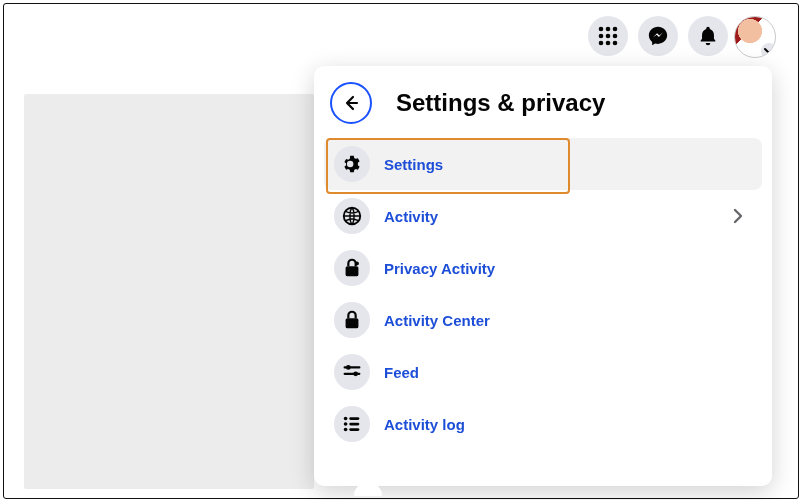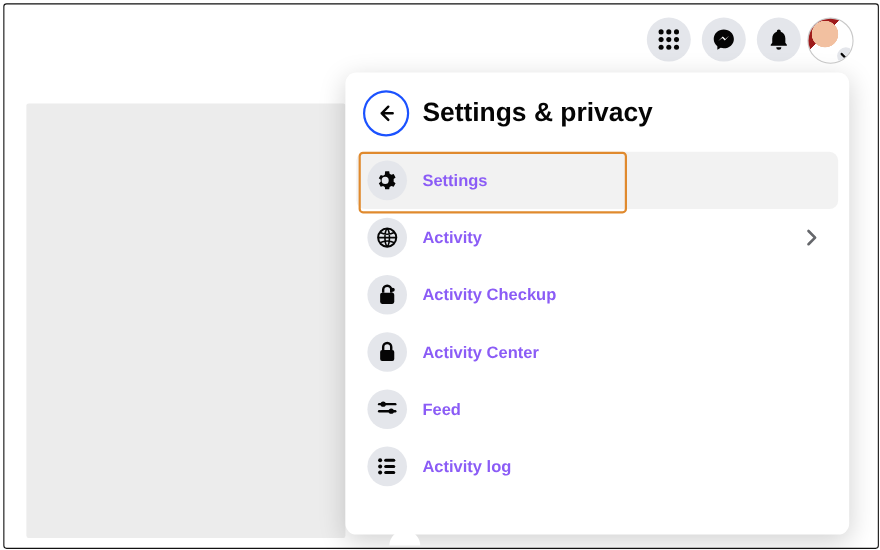--- a/index.html
+++ b/index.html
@@ -7,29 +7,29 @@
   
   .header-icons{position:absolute;top:12px;right:70px;display:flex;gap:10px;align-items:center}
   .circ-btn{width:40px;height:40px;border-radius:50%;background:#e4e6eb;display:flex;align-items:center;justify-content:center}
   .avatar-btn{position:absolute;top:12px;right:22px;width:40px;height:40px;border-radius:50%;background:#fff;border:1px solid #c9c9c9;overflow:hidden}
   .avatar-arc{position:absolute;top:-6px;left:-15px;width:50px;height:50px;border-radius:50%;background:radial-gradient(circle at 60% 40%,#f2c0a0 0 28%,transparent 29%),linear-gradient(135deg,#9e1b1b 50%,transparent 50%)}
   .avatar-chevron{position:absolute;bottom:-2px;right:-2px;width:16px;height:16px;border-radius:50%;background:#e4e6eb;display:flex;align-items:center;justify-content:center}
   
   .left-pane{position:absolute;left:20px;top:90px;width:290px;height:395px;background:#ececec;border-radius:2px}
   
   .card{position:absolute;left:310px;top:62px;width:458px;height:420px;background:#fff;border-radius:10px;box-shadow:0 6px 24px rgba(0,0,0,.18);padding:14px 10px 8px 10px;box-sizing:border-box}
-  .card-header{display:flex;align-items:center;gap:12px;padding:2px 6px 14px 6px}
+  .card-header{display:flex;align-items:center;gap:24px;padding:2px 6px 14px 6px}
   .back-btn{width:38px;height:38px;border-radius:50%;border:2px solid #1b52ff;display:flex;align-items:center;justify-content:center;background:#fff}
   .title{font-size:24px;font-weight:800;color:#050505}
   .menu{display:flex;flex-direction:column;gap:0}
   .item{display:flex;align-items:center;gap:14px;height:52px;padding:0 10px;border-radius:8px;position:relative}
   .item.selected{background:#f2f2f2}
   .highlight{position:absolute;left:2px;top:0;width:240px;height:52px;border:2px solid #e08a2e;border-radius:4px;pointer-events:none}
   .item-icon{width:36px;height:36px;border-radius:50%;background:#e4e6eb;display:flex;align-items:center;justify-content:center;flex-shrink:0}
-  .item-label{font-size:15px;font-weight:600;color:#8b5cf6}
+  .item-label{font-size:15px;font-weight:600;color:#1d4ed8}
   .chev-right{margin-left:auto;margin-right:4px}
   svg{display:block}
   .tiny-avatar{position:absolute;left:350px;top:478px;width:28px;height:14px;border-top-left-radius:14px;border-top-right-radius:14px;background:#fff;overflow:hidden}
 </style>
 </head>
 <body>
 
 <div class="frame">
 
   <div class="left-pane"></div>
@@ -110,21 +110,21 @@
       </div>
 
       <div class="item">
         <div class="item-icon">
           <svg width="22" height="22" viewBox="0 0 24 24">
               <rect x="5" y="10" width="14" height="11" rx="2" fill="#050505"></rect>
               <path d="M8 10V7a4 4 0 0 1 8 0v3" stroke="#050505" stroke-width="2.4" fill="none"></path>
               <circle cx="17.5" cy="7" r="2" fill="#050505"></circle>
             </svg>
         </div>
-        <div class="item-label">Activity Checkup</div>
+        <div class="item-label">Privacy Activity</div>
       </div>
 
       <div class="item">
         <div class="item-icon">
           <svg width="22" height="22" viewBox="0 0 24 24">
               <rect x="5" y="10" width="14" height="11" rx="2" fill="#050505"></rect>
               <path d="M8 10V7a4 4 0 0 1 8 0v3" stroke="#050505" stroke-width="2.4" fill="none"></path>
             </svg>
         </div>
         <div class="item-label">Activity Center</div>

